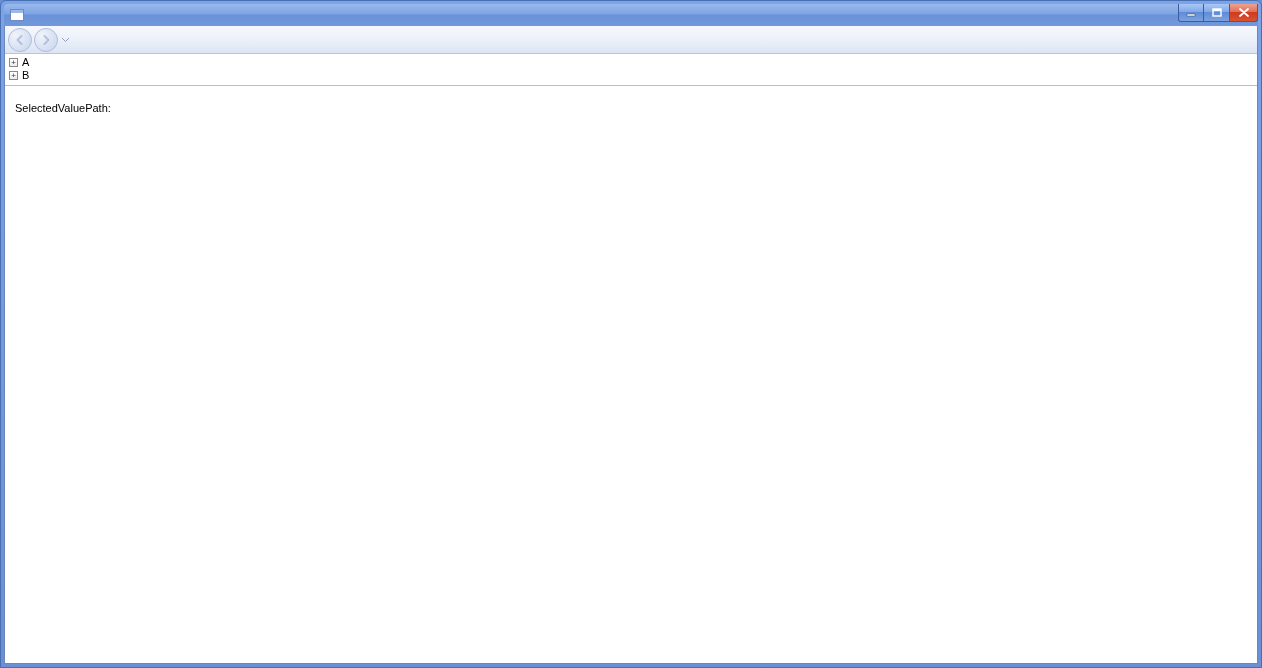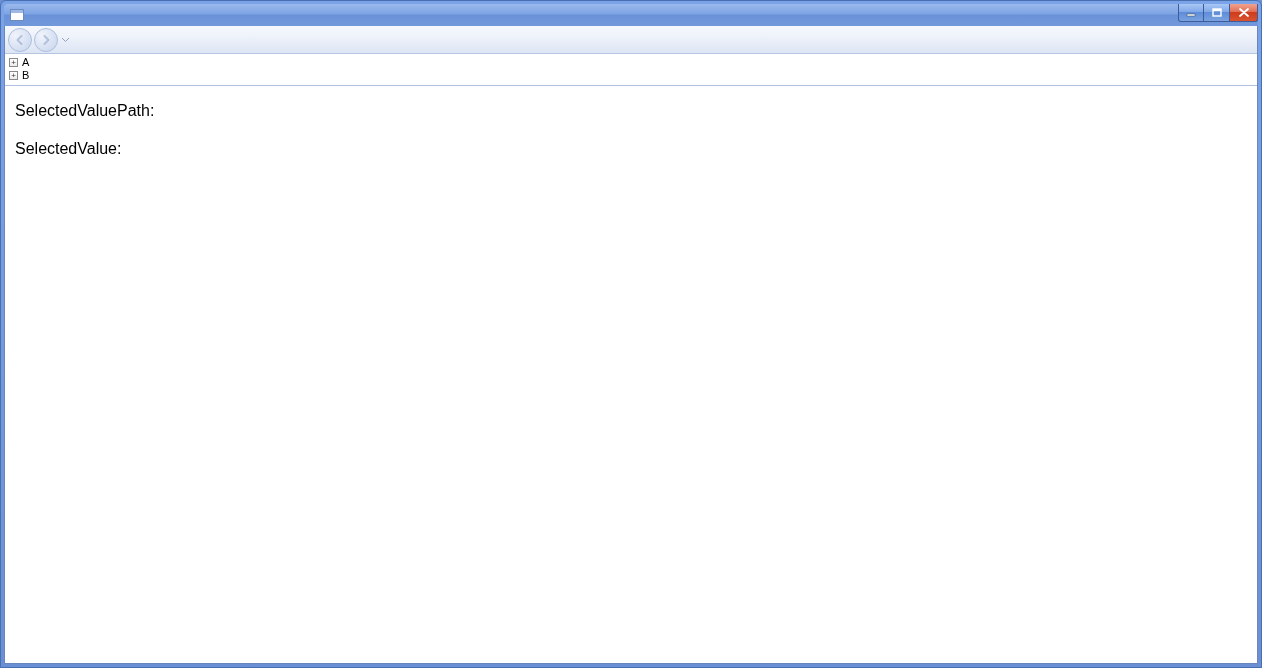--- a/index.html
+++ b/index.html
@@ -145,21 +145,21 @@
       box-sizing: border-box;
     }
     .tree-label {
       font-size: 11px;
       color: #000;
       line-height: 11px;
     }
     .content-panel {
       flex: 1;
       padding: 16px 10px;
-      font-size: 16px;
+      font-size: 11px;
       color: #000;
     }
     .content-row {
       margin-bottom: 20px;
     }
   </style>
 </head>
 <body>
 
 <div class="window">
@@ -207,16 +207,15 @@
         <div class="expander">+</div>
         <span class="tree-label">A</span>
       </div>
       <div class="tree-item">
         <div class="expander">+</div>
         <span class="tree-label">B</span>
       </div>
     </div>
     <div class="content-panel">
       <div class="content-row">SelectedValuePath:</div>
-      <div class="content-row">SelectedValue:</div>
     </div>
   </div>
 </div>
 
 </body></html>

